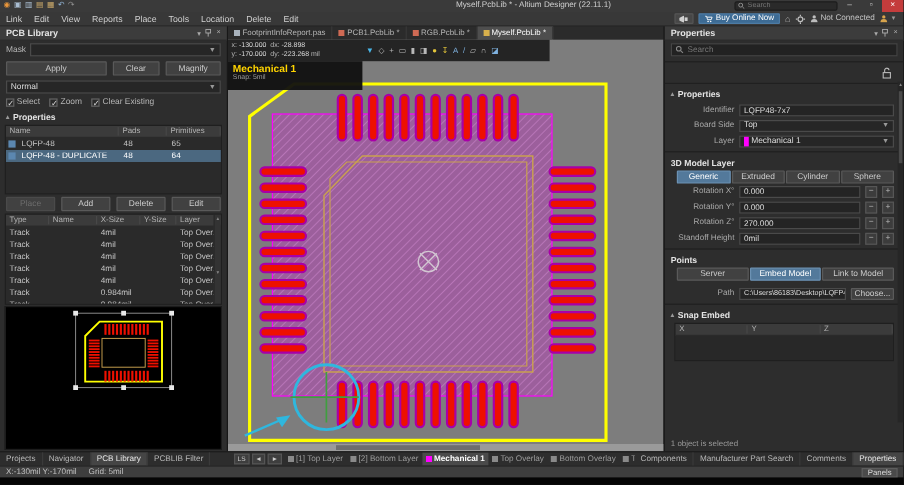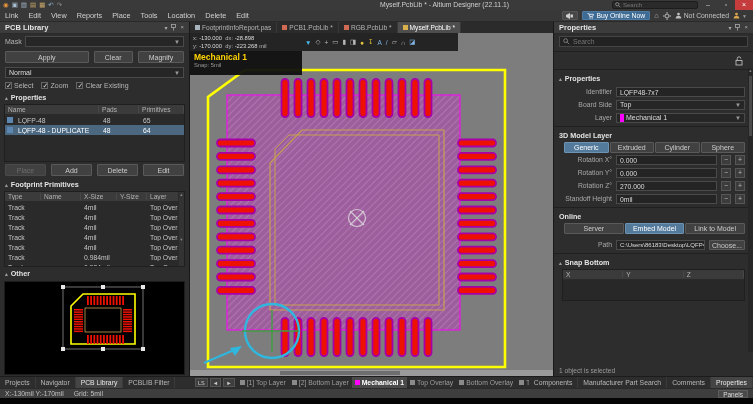--- a/index.html
+++ b/index.html
@@ -251,24 +251,20 @@
         </div>
       </div>
   </div>
   <div class="row" style="gap:5px">
 
   <span class="btn disabled" style="flex:1;height:12px;line-height:11px">Place</span>
       <span class="btn" style="flex:1;height:12px;line-height:11px">Add</span>
       <span class="btn" style="flex:1;height:12px;line-height:11px">Delete</span>
       <span class="btn" style="flex:1;height:12px;line-height:11px">Edit</span>
     </div>
-  <div class="sec-head">
-      <span class="tri">▴</span>
-      <span>Footprint Primitives</span>
-    </div>
   <div style="margin:0 4px;border:1px solid #1f1f1f;position:relative">
     <div class="thead">
       <span style="width:36px">Type</span>
       <span style="width:40px">Name</span>
       <span style="width:36px">X-Size</span>
       <span style="width:30px">Y-Size</span>
       <span style="flex:1">Layer</span>
     </div>
     <div style="height:64px;overflow:hidden;background:#2a2a2a">
 
@@ -323,24 +319,20 @@
         <div class="trow">
           <span style="width:36px">Track</span>
           <span style="width:40px"></span>
           <span style="width:36px">0.984mil</span>
           <span style="width:30px"></span>
           <span style="flex:1">Top Over...</span>
         </div>
       </div>
     <div class="scrolltrack">▴<br><br><br><br><br><br><br><br><br>▾</div>
   </div>
-  <div class="sec-head">
-      <span class="tri">▴</span>
-      <span>Other</span>
-    </div>
   <div class="preview">
     <svg id="preview-svg" width="180" height="72" viewBox="0 0 180 72">
         <rect x="58" y="5" width="80" height="62" fill="none" stroke="#8f8f8f" stroke-width="0.8"></rect>
         <rect x="56" y="3" width="4" height="4" fill="#e8e8e8"></rect>
         <rect x="96" y="3" width="4" height="4" fill="#e8e8e8"></rect>
         <rect x="136" y="3" width="4" height="4" fill="#e8e8e8"></rect>
         <rect x="56" y="65" width="4" height="4" fill="#e8e8e8"></rect>
         <rect x="96" y="65" width="4" height="4" fill="#e8e8e8"></rect>
         <rect x="136" y="65" width="4" height="4" fill="#e8e8e8"></rect>
         <path d="M66,24 L66,62 L130,62 L130,12 L78,12 Z" fill="none" stroke="#ffff00" stroke-width="1.6"></path>
@@ -606,37 +598,37 @@
 
       <div class="prow">
         <span class="plbl">Standoff Height</span>
         <span class="inputbox grow">0mil</span>
         <span class="step">−</span>
         <span class="step">+</span>
       </div>
     </div>
   <div class="divider"></div>
   <div class="sec-head">
-      <span>Online</span>
+      <span>Points</span>
     </div>
   <div class="seg">
 
   <span class="btn sbtn">Server</span>
       <span class="btn sbtn blue">Embed Model</span>
       <span class="btn sbtn">Link to Model</span>
     </div>
   <div class="prow" style="margin-top:4px">
     <span class="plbl">Path</span>
     <span class="inputbox grow" style="font-size:6px">C:\Users\86183\Desktop\LQFP48-7x7.step</span>
     <span class="btn" style="width:36px;height:10px;line-height:9px">Choose...</span>
   </div>
   <div class="divider"></div>
   <div class="sec-head">
       <span class="tri">▴</span>
-      <span>Snap Bottom</span>
+      <span>Snap Embed</span>
     </div>
   <div class="snap-table" style="margin:0 8px;border:1px solid #1f1f1f">
     <div class="thead">
 
     <span>X</span>
         <span>Y</span>
         <span>Z</span>
       </div>
     <div style="height:20px;background:#282828"></div>
   </div>

